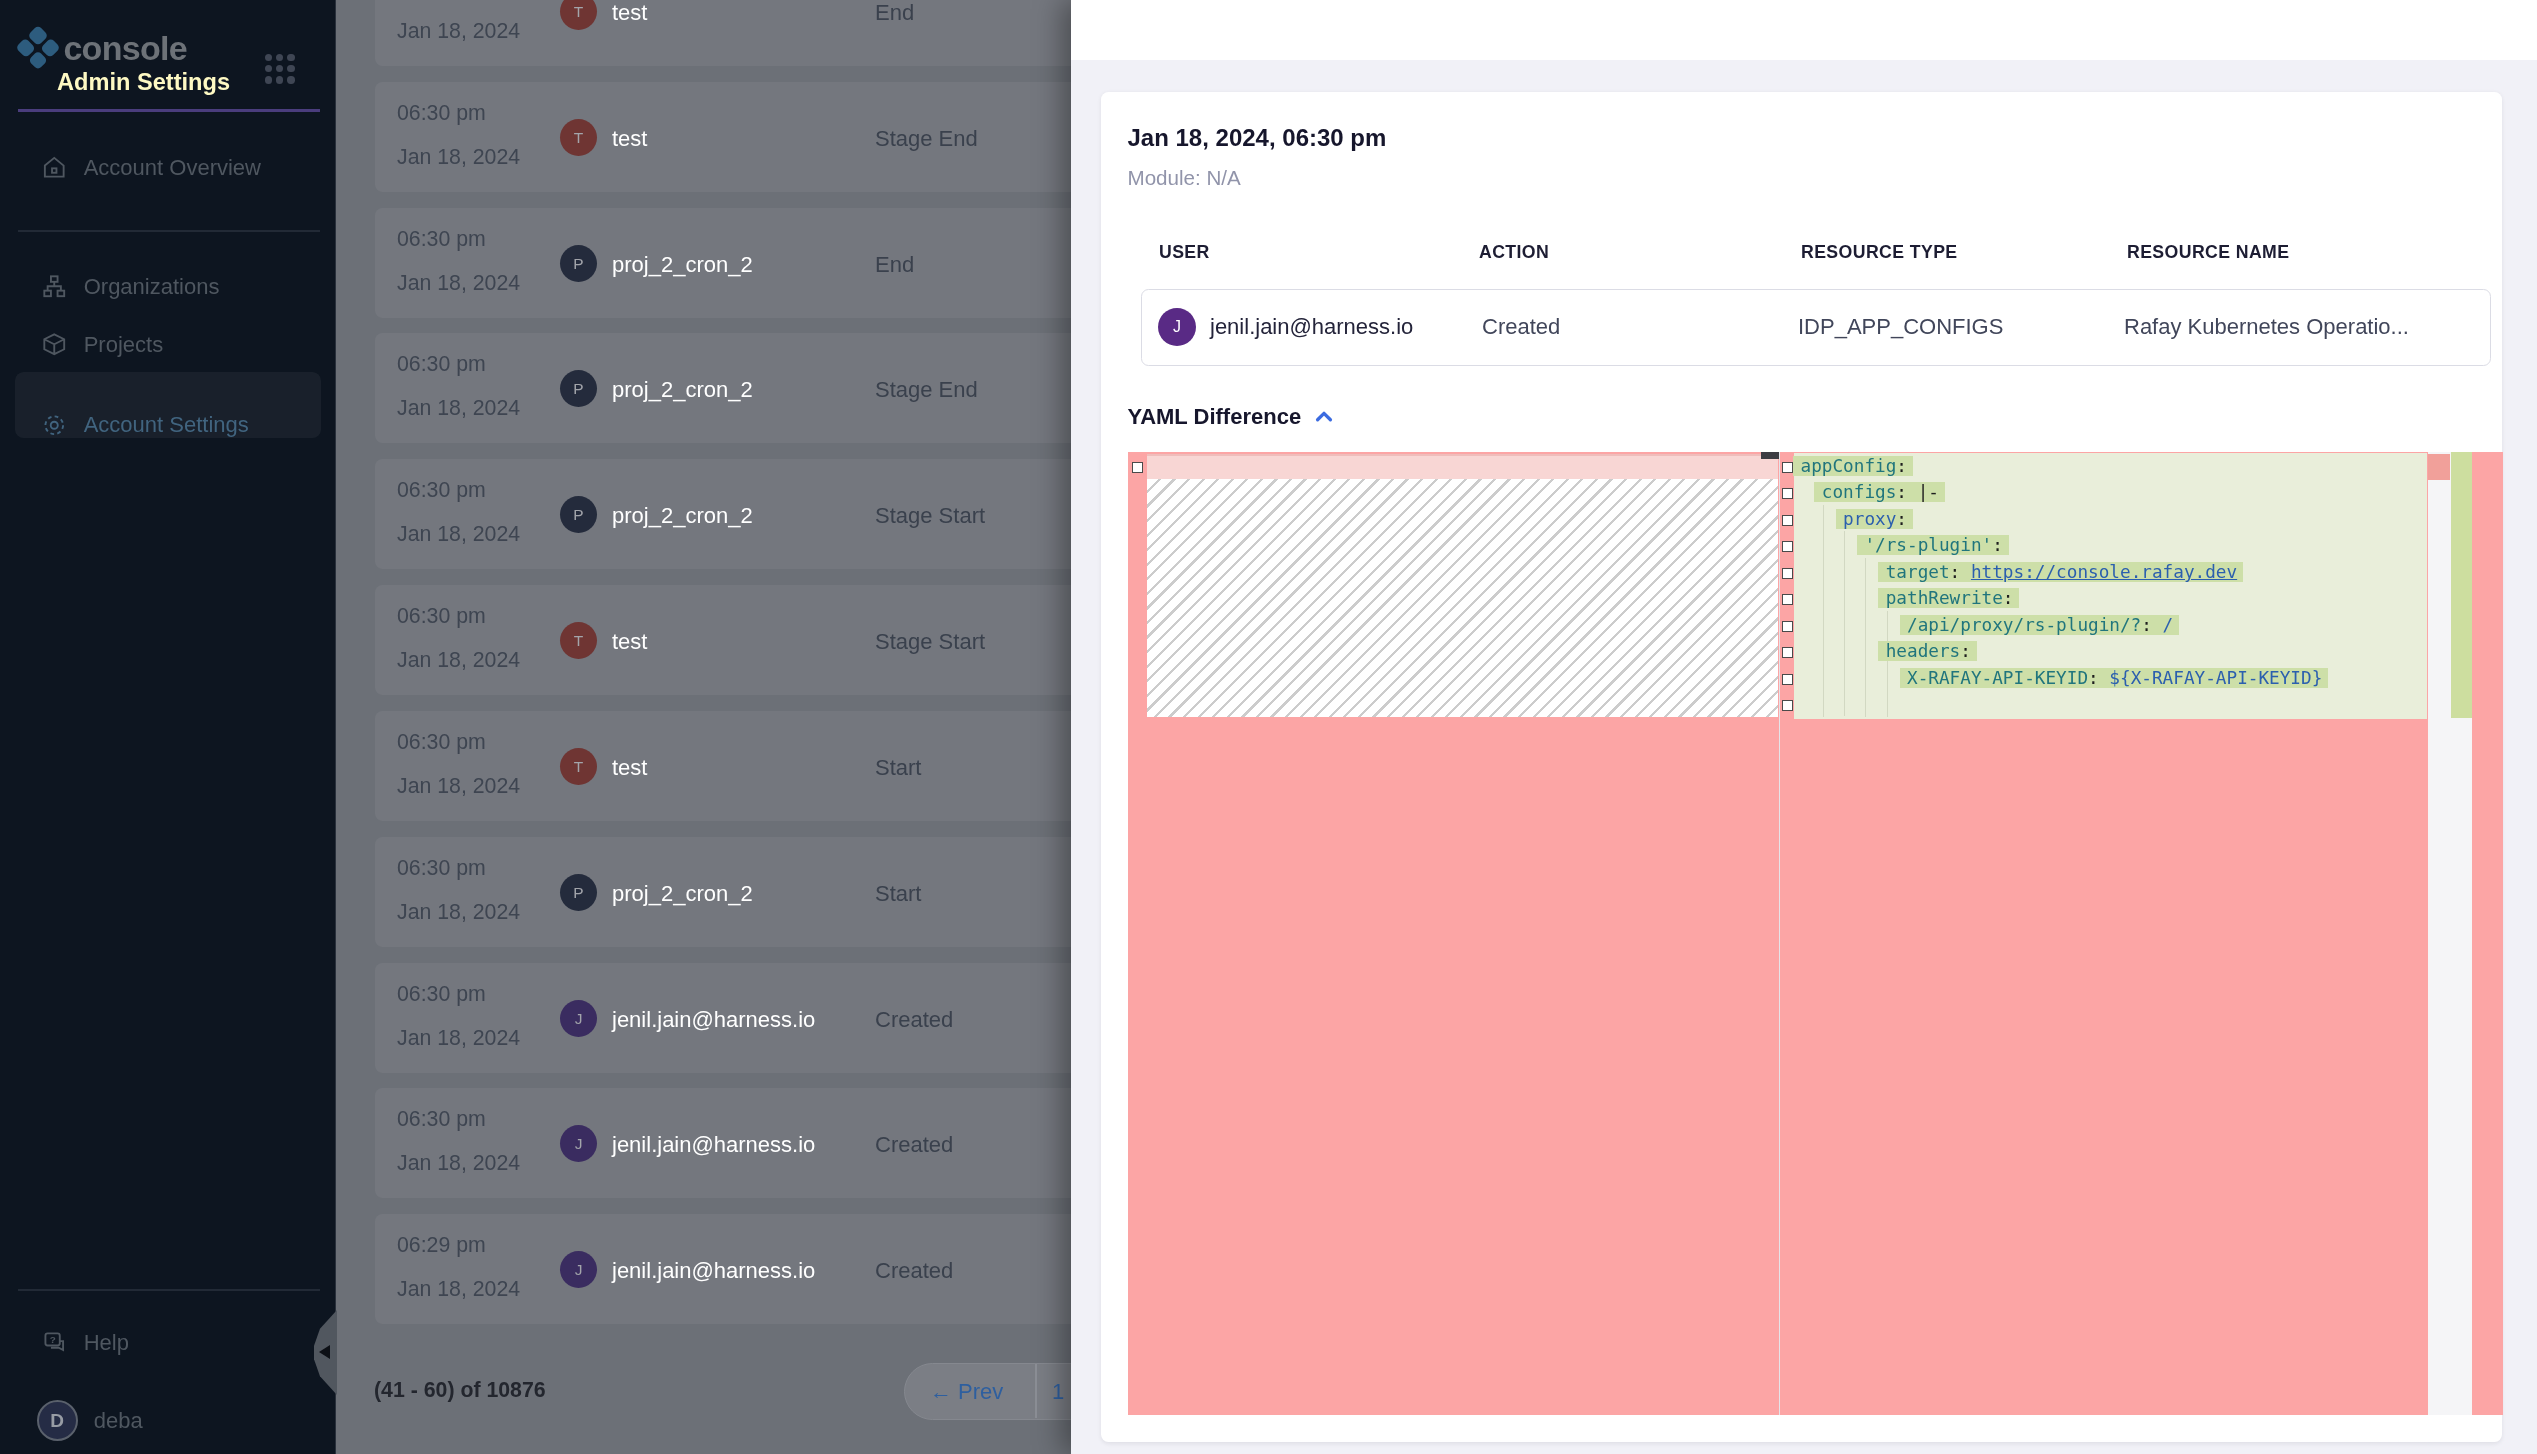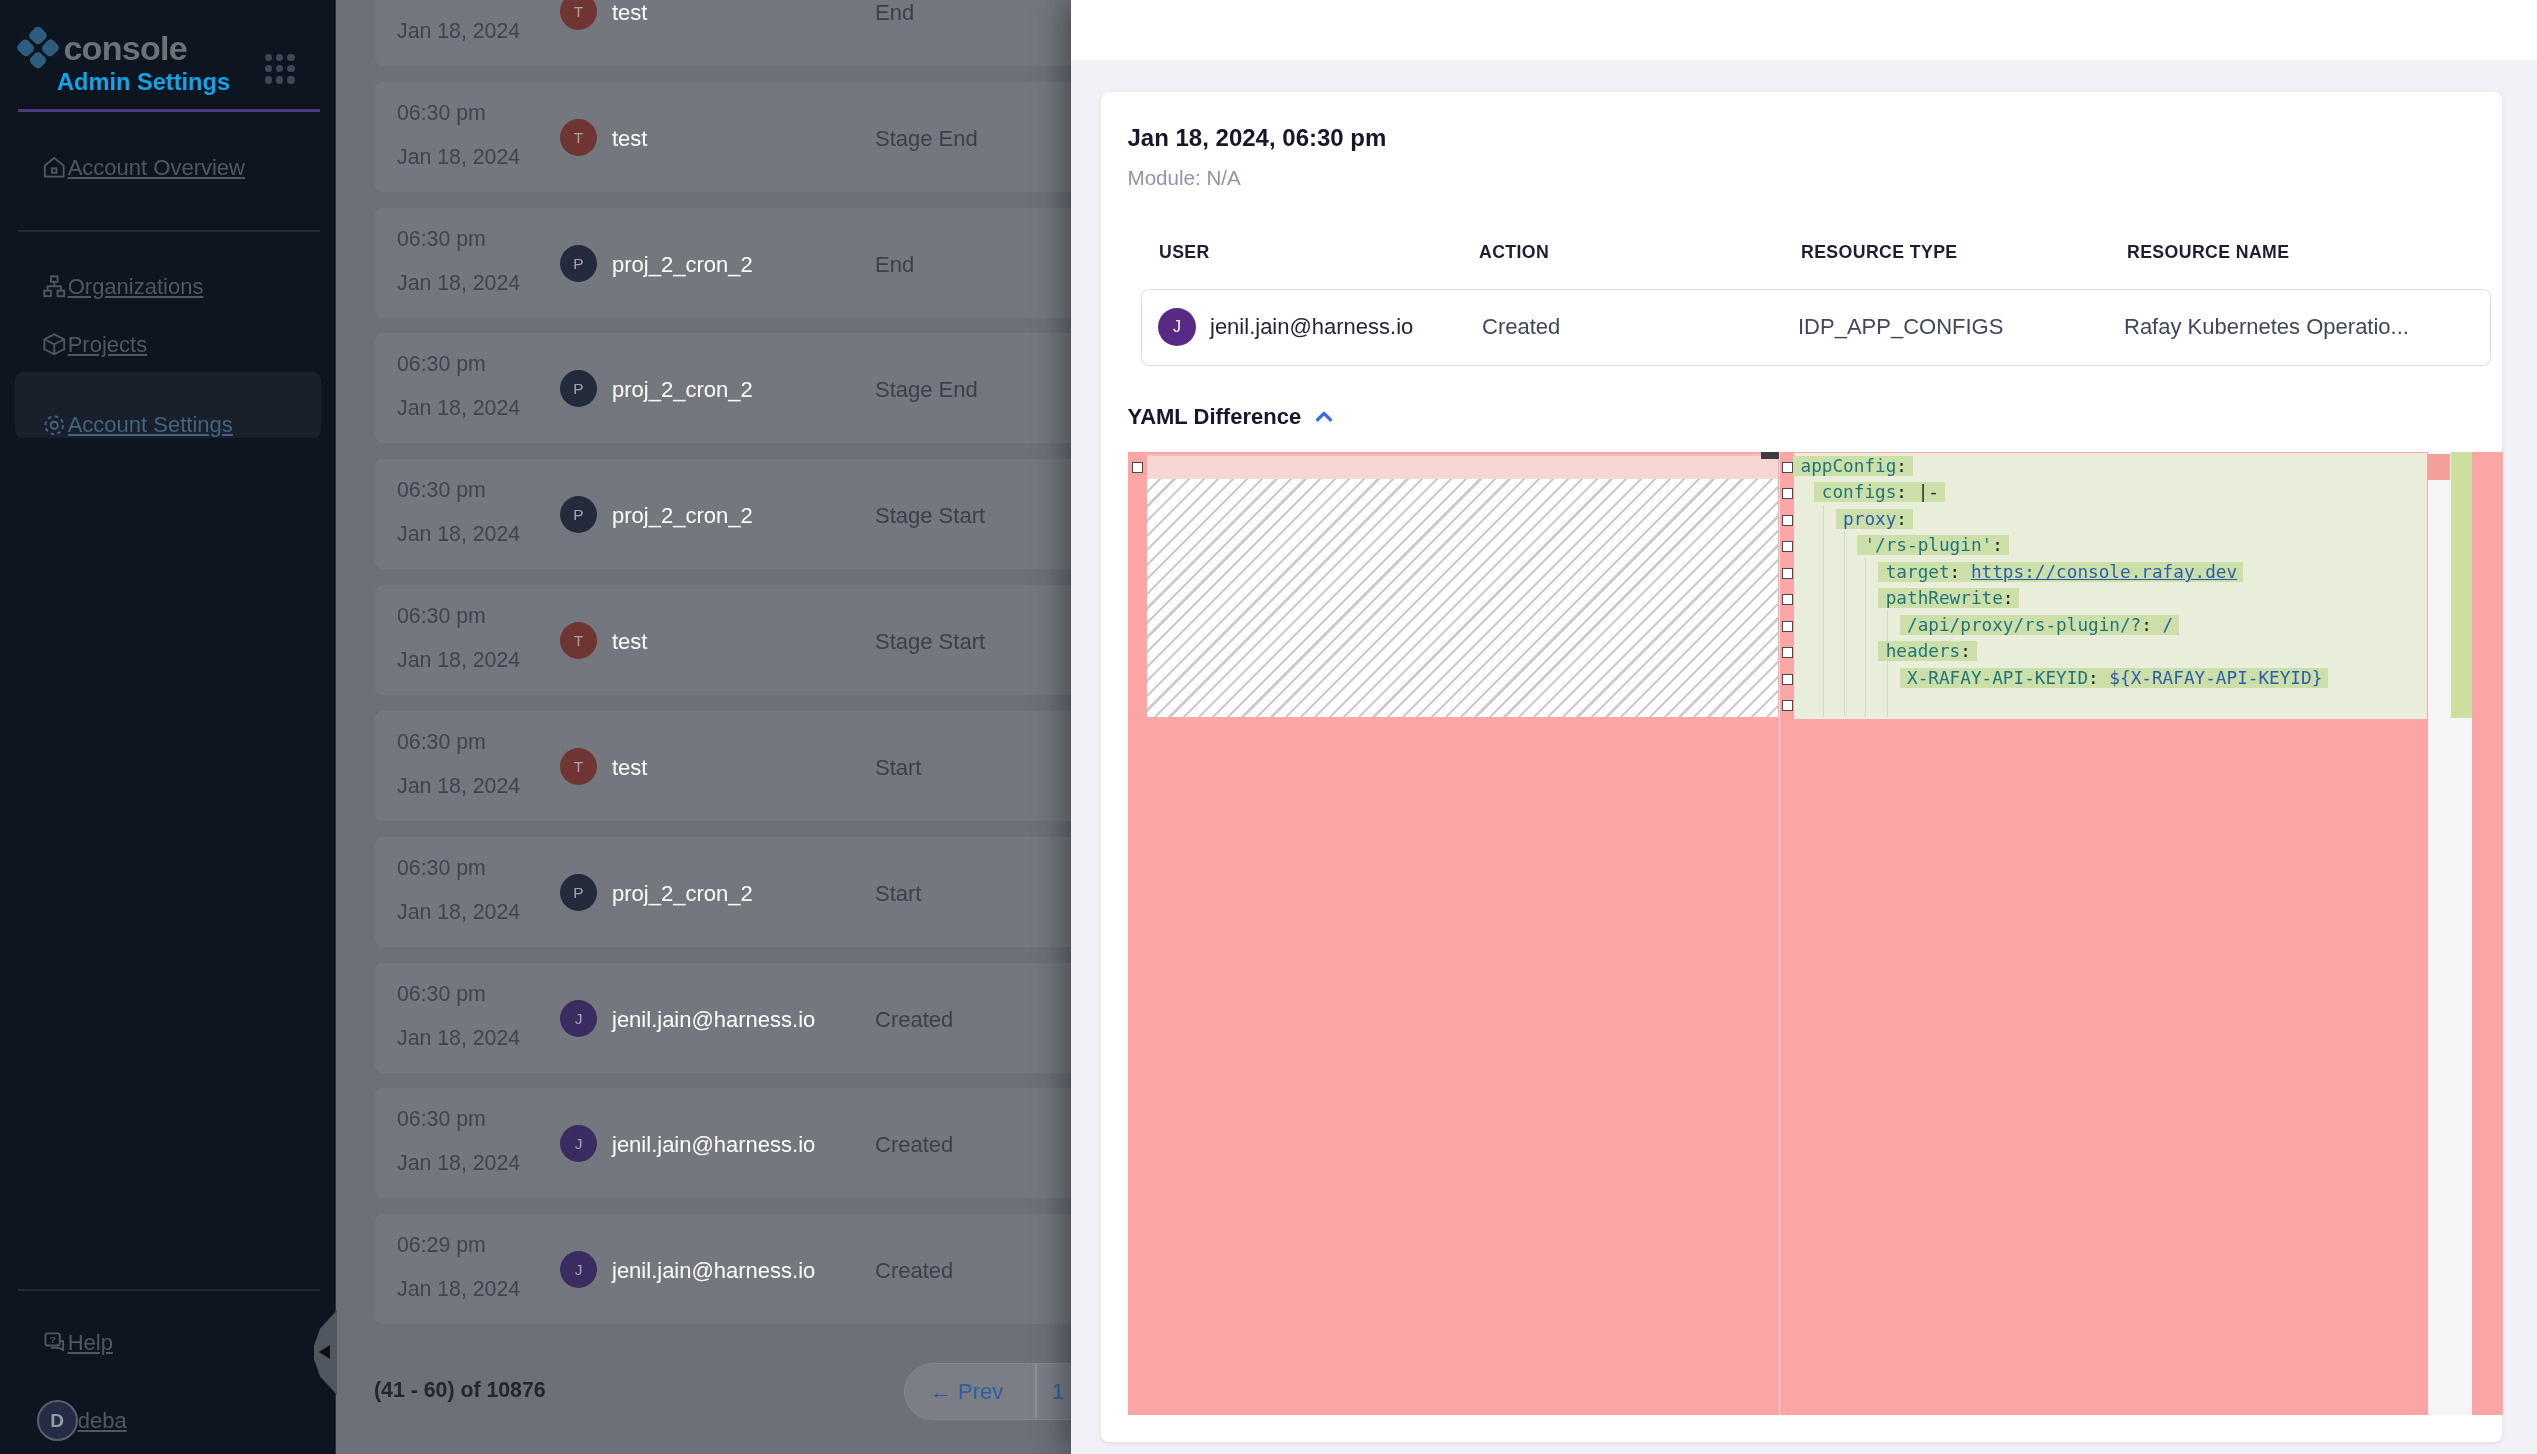--- a/index.html
+++ b/index.html
@@ -8,29 +8,29 @@
   .screen { position:relative; width:2538px; height:1454px; overflow:hidden; }
 
   
   .sidebar { position:absolute; left:0; top:0; width:336px; height:1454px;
              background:#0d1520; border-right:1.5px solid #2a313c; z-index:2; }
   .logo-row { position:absolute; left:20.6px; top:29px; display:flex; align-items:center; }
   .logo-mark { width:34px; height:34px; transform:rotate(45deg); display:grid;
                grid-template-columns:14.7px 14.7px; grid-template-rows:14.7px 14.7px; gap:2.9px; }
   .logo-mark div { background:#2d5c7e; border-radius:4.4px; }
   .brand-text { margin-left:8.8px; font-size:34px; font-weight:bold; color:#6d7278; letter-spacing:-0.7px; }
-  .subtitle { position:absolute; left:57px; top:69px; font-size:23.6px; font-weight:bold; color:#0ea5e9; }
+  .subtitle { position:absolute; left:57px; top:69px; font-size:23.6px; font-weight:bold; color:#fef9c3; }
   .grid-icon { position:absolute; left:265px; top:54px; width:31px; display:grid;
                grid-template-columns:repeat(3,7.4px); gap:3.7px; cursor:pointer; }
   .grid-icon i { width:7.4px; height:7.4px; border-radius:50%; background:#3f4654; }
   .purple-line { position:absolute; left:17.7px; top:109px; width:302px; height:2.9px; background:#4a3d7d; }
   .nav-item { position:absolute; left:14.7px; width:306px; height:57px; display:flex;
               align-items:center; color:#4f5760; font-size:22px; cursor:pointer; border-radius:8.8px; }
   .nav-item svg { margin-left:26.5px; width:26.5px; height:26.5px; flex:none; }
-  .nav-item span { margin-left:0;text-decoration:underline; }
+  .nav-item span { margin-left:16px; }
   .nav-item.active { background:rgba(255,255,255,0.05); color:#41647f; height:66px; }
   .side-divider { position:absolute; left:17.7px; width:302px; height:1.5px; background:#222a36; }
   .d-avatar { width:41px; height:41px; border-radius:50%; border:2.2px solid #5a616c; background:#252c45;
               display:flex; align-items:center; justify-content:center; font-size:19px; font-weight:bold;
               color:#979ca4; margin-left:22px; flex:none; }
   .collapse-handle { position:absolute; left:314px; top:1310px; width:23px; height:85px; background:#51575f;
       clip-path:polygon(100% 0, 100% 100%, 26% 78%, 0 58%, 0 42%, 26% 22%); cursor:pointer; z-index:3; }
   .collapse-handle i { position:absolute; left:5.2px; top:35px; width:0; height:0;
       border-top:7.4px solid transparent; border-bottom:7.4px solid transparent; border-right:11.8px solid #0d1016; }
 

